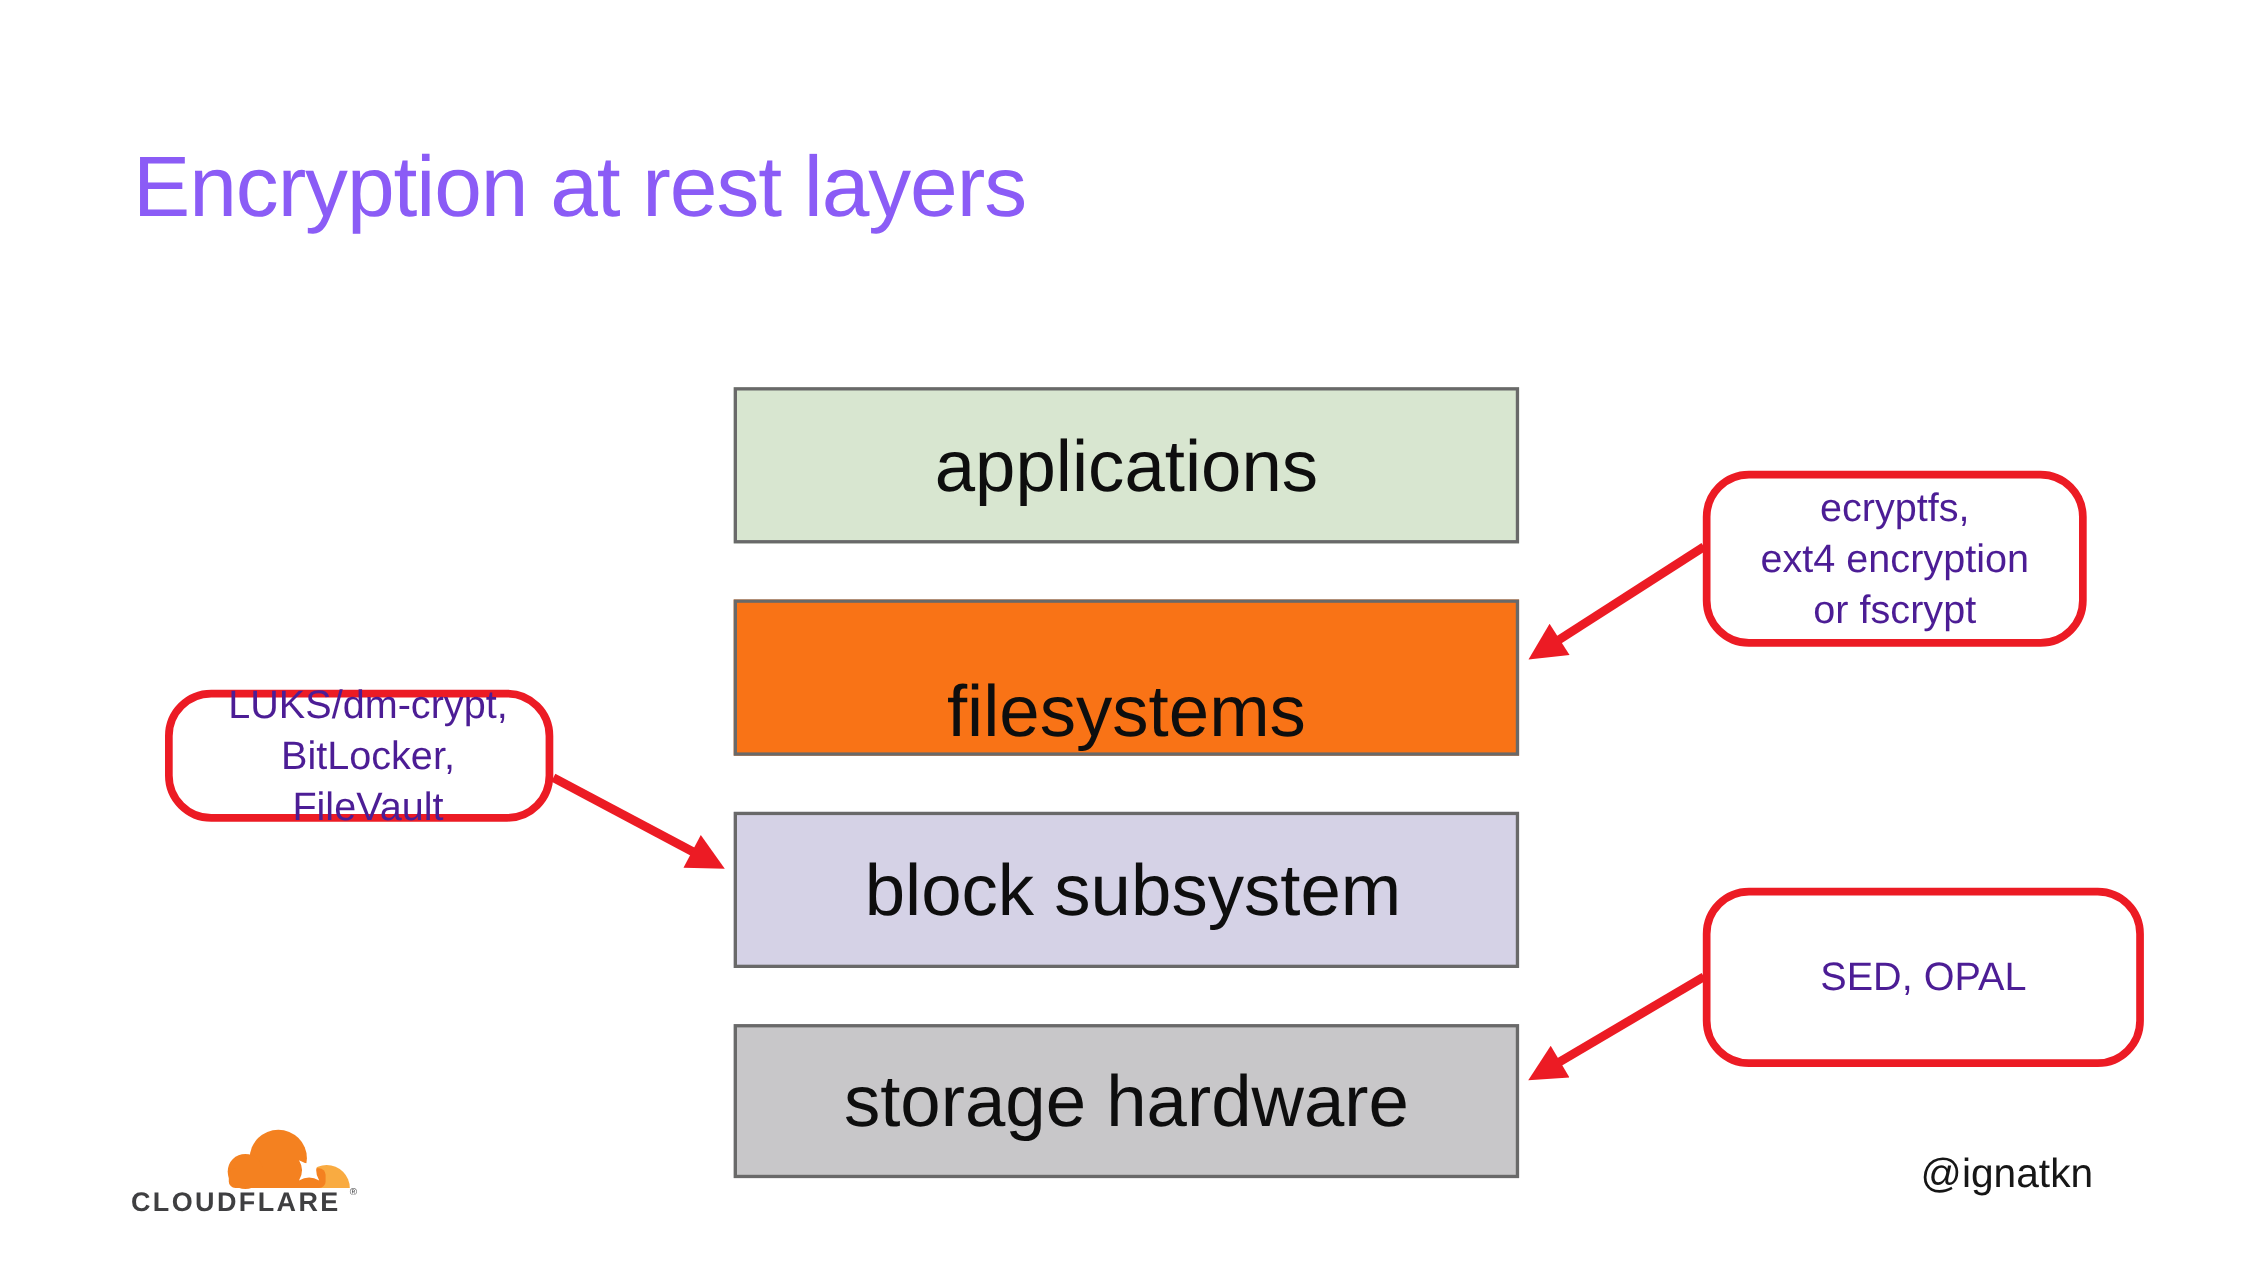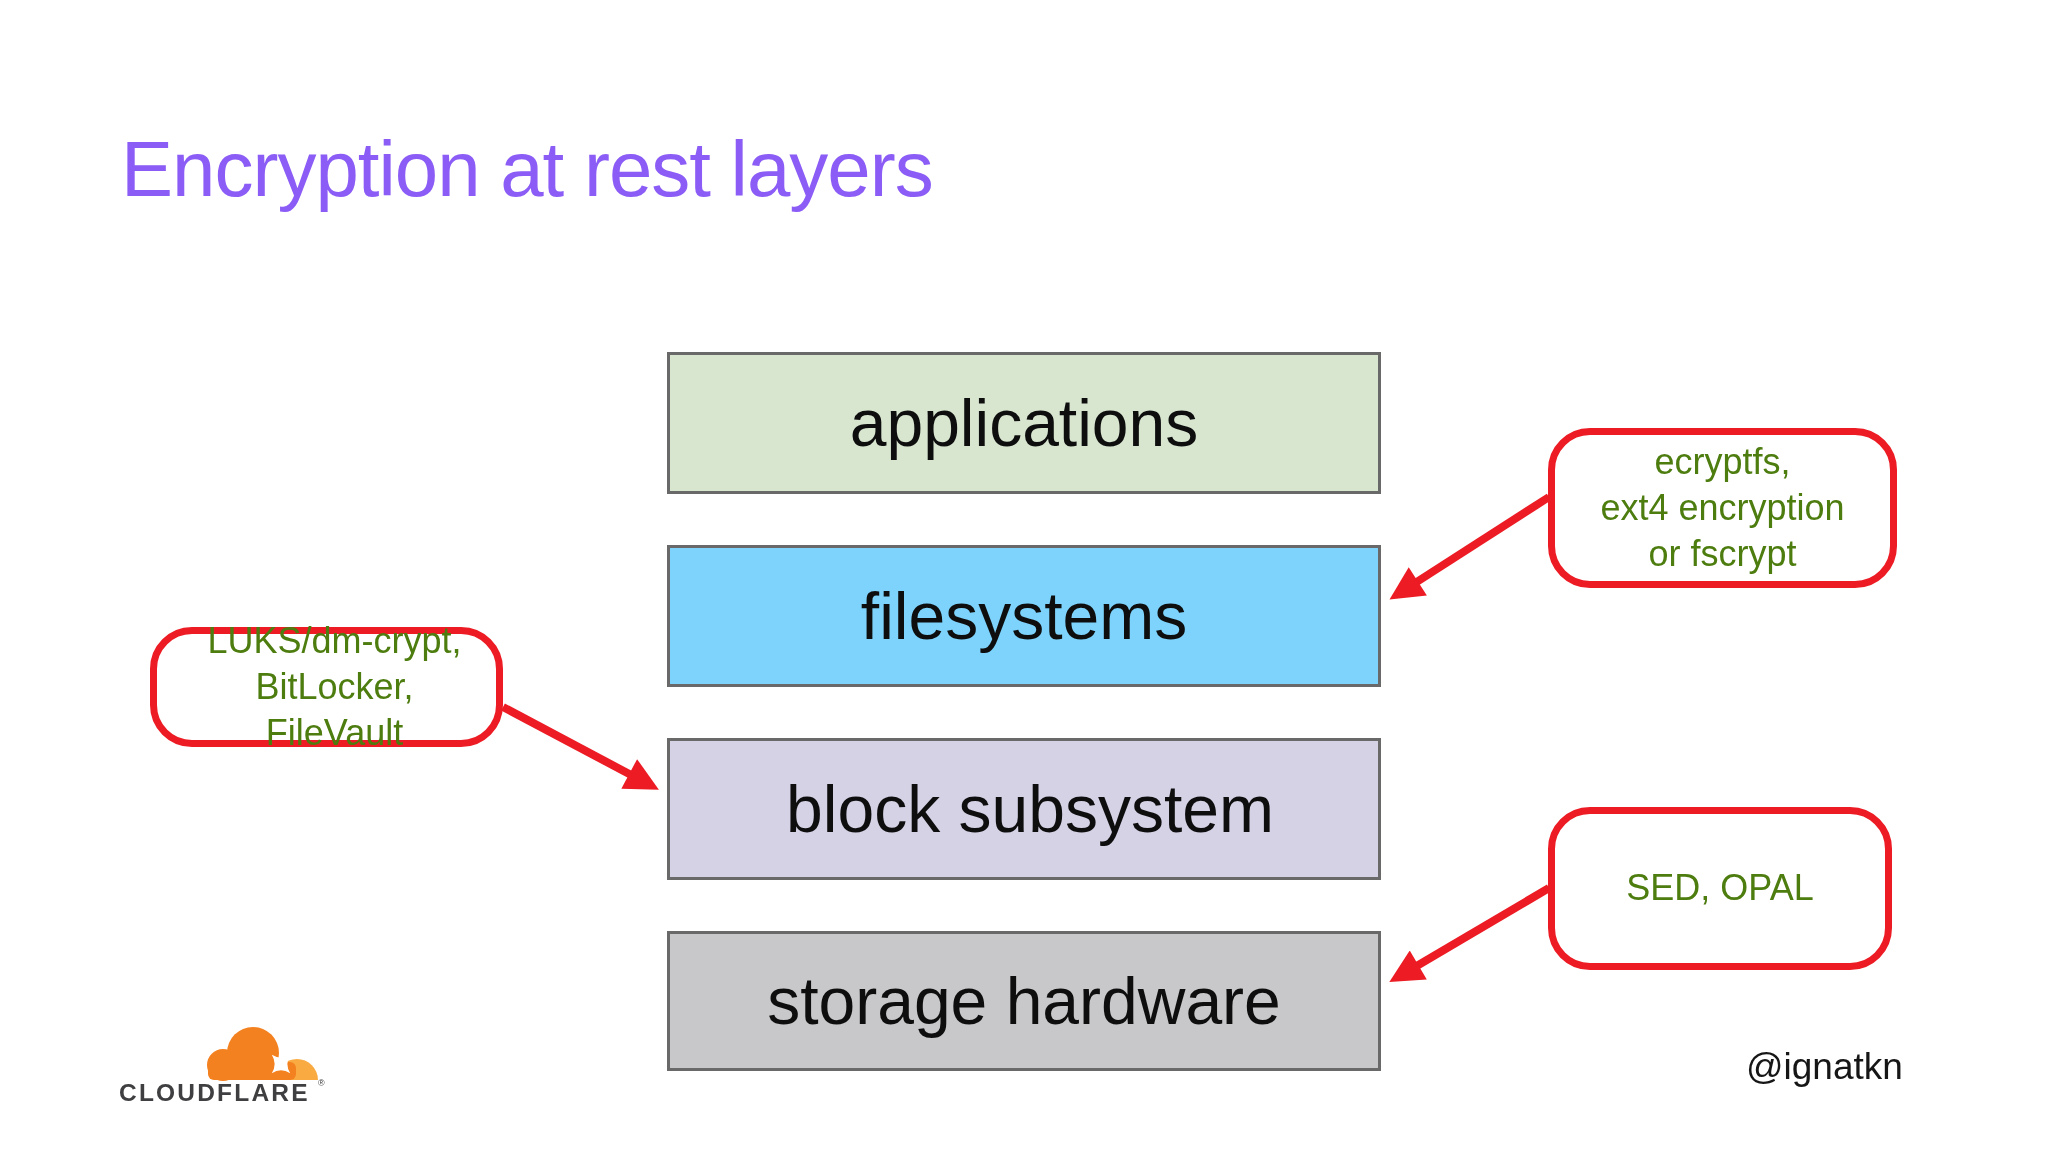--- a/index.html
+++ b/index.html
@@ -41,26 +41,26 @@
     background: #ffffff;
     border: 7px solid #ec1b24;
     border-radius: 42px;
     display: flex;
     flex-direction: column;
     align-items: center;
     justify-content: center;
     text-align: center;
     font-size: 36px;
     line-height: 1.28;
-    color: #4d7c0f;
+    color: #4c1d95;
     z-index: 3;
   }
   #callout-filesystems { left: 1548px; top: 428px; width: 349px; height: 160px; }
   #callout-block       { left: 150px;  top: 627px; width: 353px; height: 120px; padding-left: 16px; }
-  #callout-hardware    { left: 1548px; top: 807px; width: 344px; height: 163px; }
+  #callout-hardware    { left: 1548px; top: 807px; width: 401px; height: 163px; }
   .callout .line { display: block; white-space: nowrap; }
 
   .arrow-layer {
     position: absolute;
     left: 0; top: 0;
     width: 2048px; height: 1152px;
     z-index: 2;
     pointer-events: none;
   }
 
@@ -82,21 +82,21 @@
   }
 </style>
 </head>
 <body>
 
 <div class="slide-title">Encryption at rest layers</div>
 
 <div id="layer-0" class="layer-box" style="background-color: rgb(216, 230, 208);">
   <span>applications</span>
 </div>
-<div id="layer-1" class="layer-box" style="background-color: #7dd3fc;">
+<div id="layer-1" class="layer-box" style="background-color: #f97316; align-items: flex-end;">
   <span>filesystems</span>
 </div>
 <div id="layer-2" class="layer-box" style="background-color: rgb(213, 210, 230); padding-left: 12px;">
   <span>block subsystem</span>
 </div>
 <div id="layer-3" class="layer-box" style="background-color: rgb(200, 199, 201);">
   <span>storage hardware</span>
 </div>
 
 <div id="callout-filesystems" class="callout">

